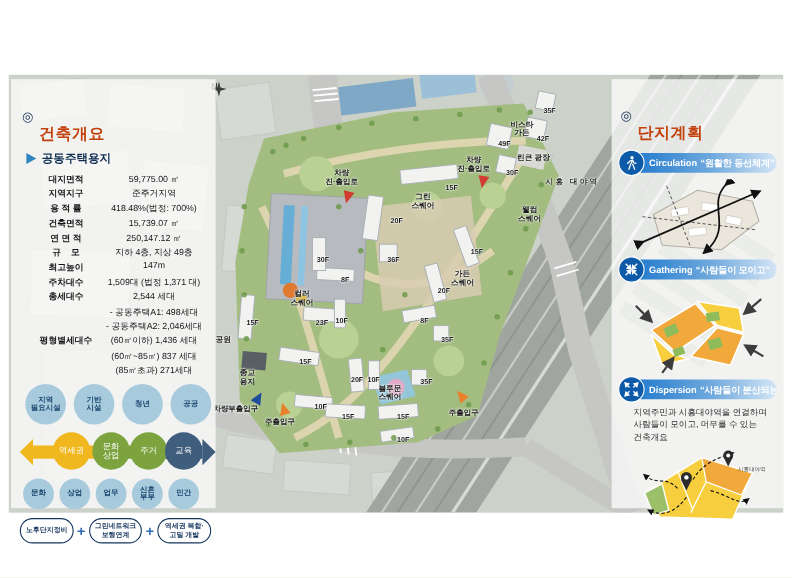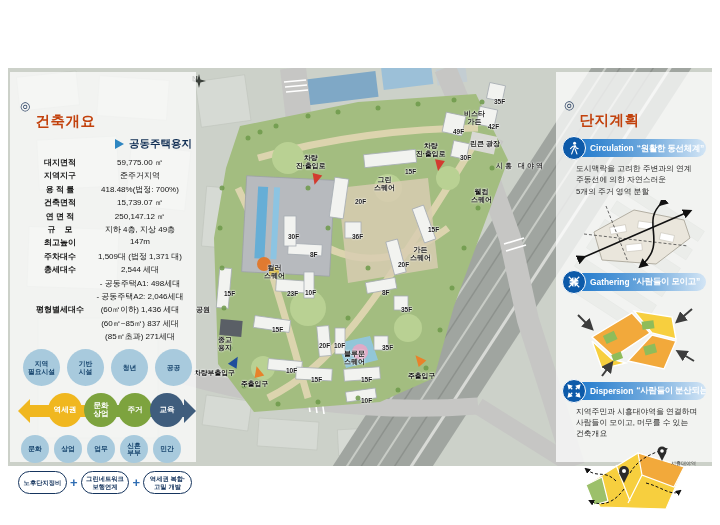--- a/index.html
+++ b/index.html
@@ -21,21 +21,21 @@
   .arr-orange{border-left:5px solid transparent;border-right:5px solid transparent;border-bottom:11px solid #e8822a;}
   .compass{position:absolute;left:184px;top:6px;display:flex;flex-direction:column;align-items:center;color:#3a3f3a;}
   .compass .n{font-size:8px;font-weight:bold;}
   
   .panel{position:absolute;background:rgba(255,255,255,.74);}
   .panel-left{left:10px;top:72px;width:186px;height:390px;padding:6px 4px 0 8px;box-sizing:border-box;}
   .panel-right{left:556px;top:72px;width:156px;height:390px;padding:5px 6px 0 6px;box-sizing:border-box;}
   .panel-h{display:flex;align-items:center;gap:5px;margin:2px 0 6px 2px;}
   .panel-h .ico{font-size:12px;color:#223a5e;}
   .panel-h .t{font-size:14.5px;font-weight:bold;color:#c2410c;letter-spacing:.5px;margin-top:32px;}
-  .sub-h{display:flex;align-items:center;gap:5px;margin:2px 0 6px 6px;justify-content:flex-end;}
+  .sub-h{display:flex;align-items:center;gap:5px;margin:2px 0 6px 6px;}
   .tri{width:0;height:0;border-left:9px solid #2e86c1;border-top:5px solid transparent;border-bottom:5px solid transparent;}
   .sub-t{font-size:10.5px;font-weight:bold;color:#0e2c52;}
   .trow{display:flex;margin:0 0 2.4px 14px;text-align:center;}
   .tlbl{width:56px;font-weight:bold;font-size:8px;color:#141414;white-space:pre;flex:none;}
   .tval{font-size:8px;color:#141414;flex:1;}
   
   .sp{margin-top:7px;}
   .sp-banner{display:flex;align-items:center;gap:6px;background:#14386b;border-radius:14px;height:25px;
              padding:0 10px;color:#fff;font-size:10.5px;font-weight:bold;letter-spacing:.5px;}
   .sp-dot{width:13px;height:13px;border-radius:50%;background:#fff;display:flex;align-items:center;justify-content:center;flex:none;}
@@ -49,21 +49,21 @@
   .bubble.b2{width:28px;height:28px;}
   .flow{position:relative;height:44px;margin:3px 0 0 0;}
   .flow .seg{position:absolute;top:16px;height:12px;}
   .sh-y{left:12px;width:58px;background:#f0b71f;}
   .sh-g{left:70px;width:50px;background:#7da33e;}
   .sh-d{left:120px;width:46px;background:#3f5d7d;}
   .tip-l{position:absolute;left:0;top:10px;width:0;height:0;border-top:12px solid transparent;
          border-bottom:12px solid transparent;border-right:12px solid #f0b71f;}
   .tip-r{position:absolute;left:166px;top:10px;width:0;height:0;border-top:12px solid transparent;
          border-bottom:12px solid transparent;border-left:12px solid #3f5d7d;}
-  .flow-circle{position:absolute;width:34px;height:34px;border-radius:50%;color:#fff;font-size:7.6px;font-weight:bold;
+  .flow-circle{position:absolute;width:34px;height:34px;border-radius:50%;color:#fff;font-size:7.6px;font-weight:normal;
                display:flex;align-items:center;justify-content:center;text-align:center;white-space:pre-line;line-height:1.05;}
   .pill-row{display:flex;align-items:center;gap:3px;margin:8px 0 0 0;}
   .pill{border:1.5px solid #16355e;border-radius:12px;background:#fff;padding:3px 3px;min-height:15px;flex:1;
         font-size:6.3px;font-weight:bold;color:#16355e;display:flex;align-items:center;justify-content:center;
         text-align:center;white-space:pre-line;line-height:1.15;}
   .plus{font-size:13px;font-weight:900;color:#2f6db3;flex:none;}
   
   .sec-h{position:relative;height:24px;margin:0 0 3px 0;}
   .sec-icon{position:absolute;left:0;top:0;width:24px;height:24px;border-radius:50%;background:#0d5aa9;
             display:flex;align-items:center;justify-content:center;z-index:2;border:1.5px solid #fff;box-sizing:border-box;}
@@ -431,25 +431,20 @@
           <svg width="14" height="14" viewBox="0 0 24 24">
             <circle cx="13" cy="4" r="2.6" fill="#fff"></circle>
             <path d="M9.5 9.5 L14 8 L16 12 L19 13 M9.5 9.5 L6 13 M11 14 L8 22 M14 14 L17 22 M11 14 L14 8" stroke="#fff" stroke-width="2" fill="none" stroke-linecap="round"></path>
           </svg>
         </span>
         <span class="sec-pill">
           <span class="en">Circulation</span>
           <span class="kr">“원활한 동선체계”</span>
         </span>
       </div>
-      <div class="sec-lines">
-        <div>도시맥락을 고려한 주변과의 연계</div>
-        <div>주동선에 의한 자연스러운</div>
-        <div>5개의 주거 영역 분할</div>
-      </div>
       <svg class="sec-svg" width="126" height="68" viewBox="0 0 126 68">
         <defs>
             <marker id="ah1" markerWidth="6" markerHeight="6" refX="3" refY="3" orient="auto">
           <path d="M0,0 L6,3 L0,6 Z" fill="#111"></path>
             </marker>
           </defs>
         <polygon points="22,32 62,10 112,20 118,38 84,64 30,60" fill="#eae6dc" stroke="#b3afa3"></polygon>
         <g fill="#fff" stroke="#c8c4ba" stroke-width=".6">
           <rect x="38" y="26" width="16" height="7" transform="rotate(-10 46 29)"></rect>
           <rect x="66" y="22" width="16" height="7" transform="rotate(8 74 25)"></rect>

